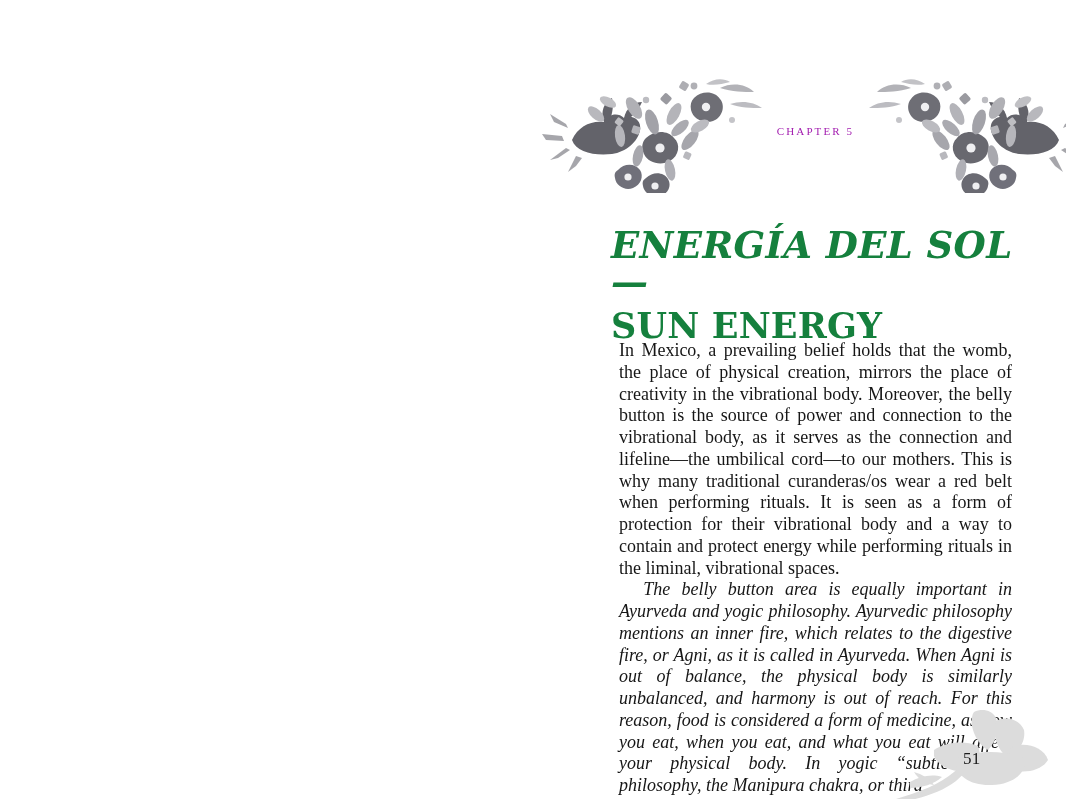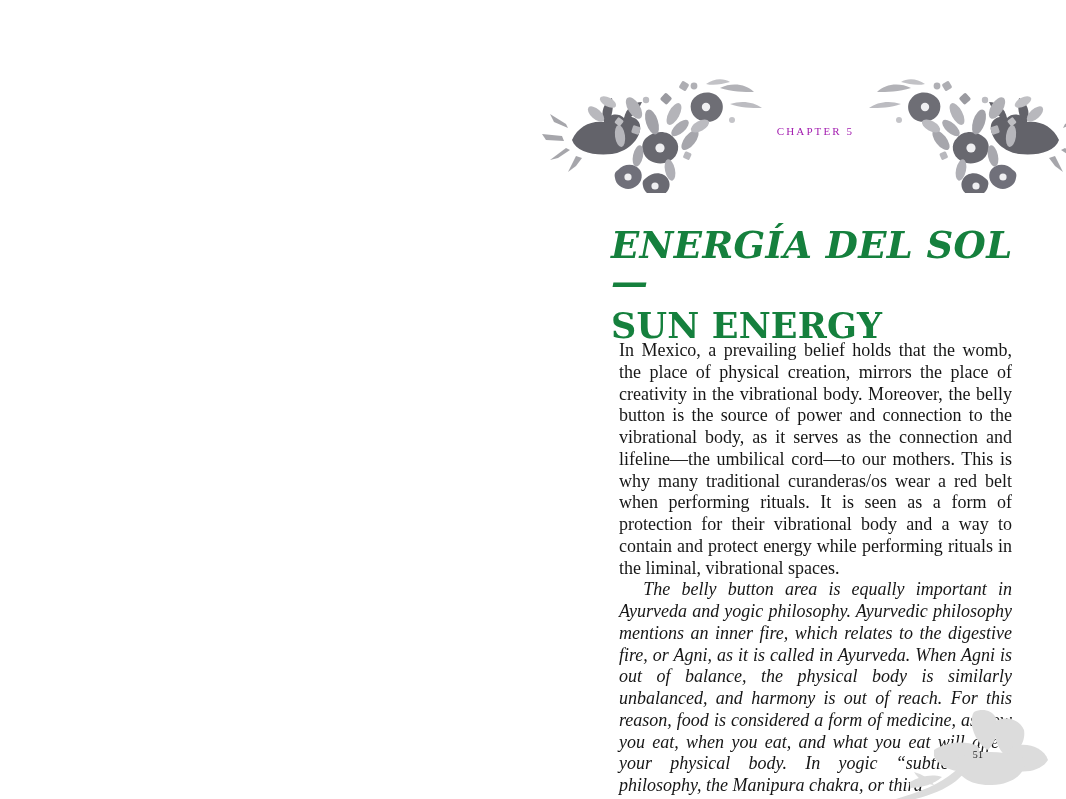--- a/index.html
+++ b/index.html
@@ -131,23 +131,23 @@
   .folio-wrap svg {
     display: block;
     width: 170px;
     height: 93px;
   }
   .folio-number {
     position: absolute;
     left: 963px;
     top: 749px;
     width: 30px;
-    text-align: center;
-    font-family: "Liberation Serif", "DejaVu Serif", serif;
-    font-size: 10px;
+    text-align: left;
+    font-family: "Liberation Serif", "DejaVu Serif", serif;
+    font-size: 17px;
     color: #1b1b1b;
     letter-spacing: 0.2px;
   }
 </style>
 </head>
 <body>
 
 <div class="page">
 
   <div class="verso-blank"></div>

